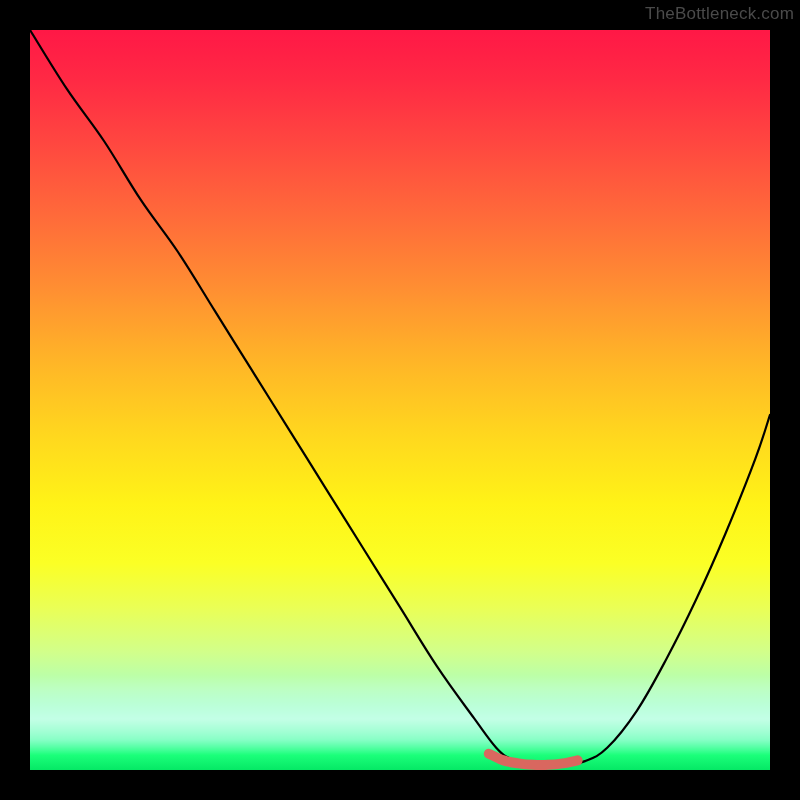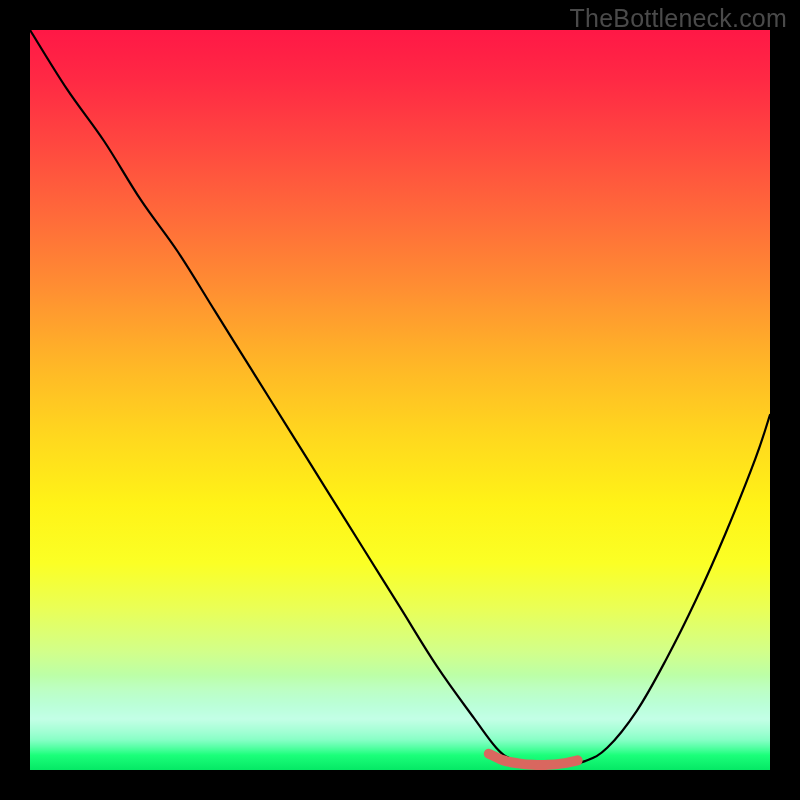--- a/index.html
+++ b/index.html
@@ -13,23 +13,23 @@
   }
   .frame {
     position: relative;
     width: 800px;
     height: 800px;
     background: #000;
   }
   .watermark {
     position: absolute;
     top: 4px;
-    right: 13px;
+    right: 6px;
     color: #4a4a4a;
-    font-size: 25px;
+    font-size: 17px;
     font-weight: 500;
     letter-spacing: 0.2px;
     z-index: 20;
   }
   .plot-area {
     position: absolute;
     left: 30px;
     top: 30px;
     width: 740px;
     height: 740px;

